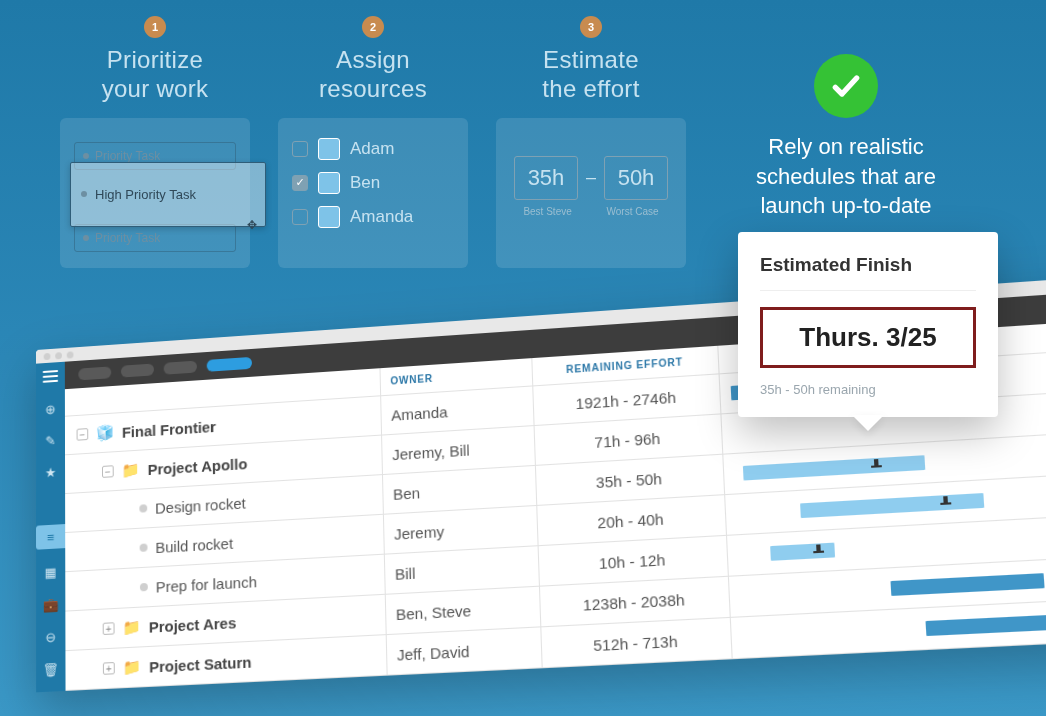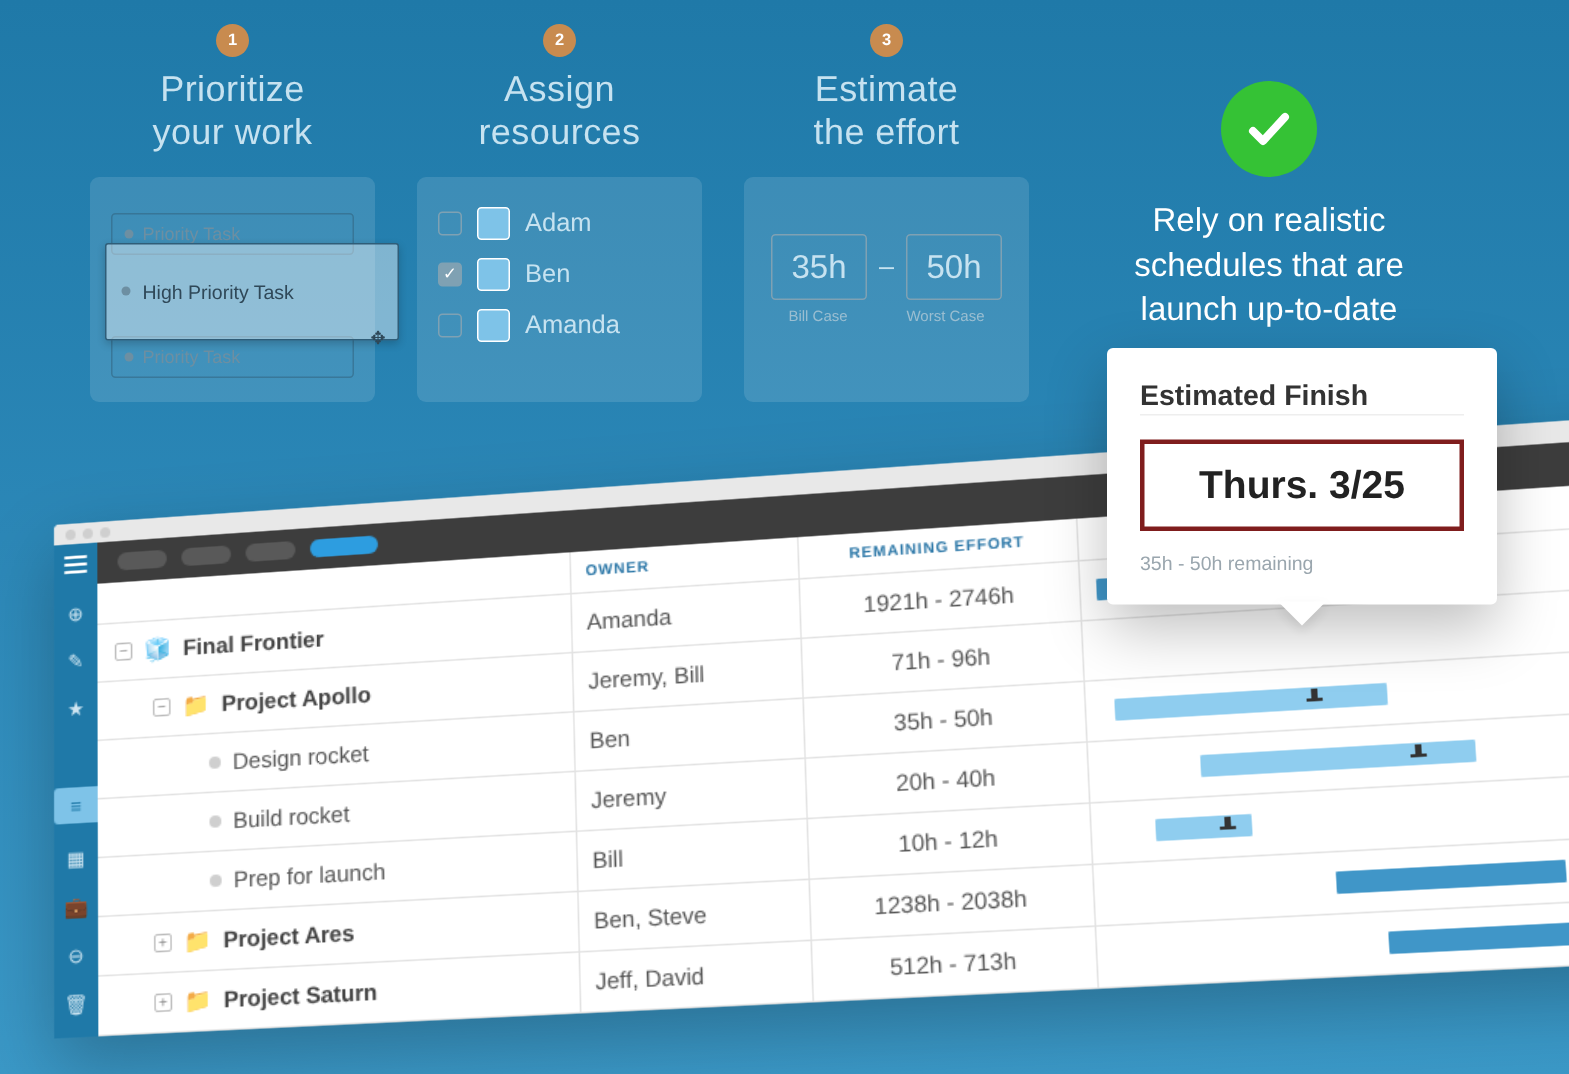--- a/index.html
+++ b/index.html
@@ -140,21 +140,21 @@
     background:#333; }
   .marker::after { content:""; position:absolute; left:0; top:9px; width:10px; height:2px;
     background:#333; }
 
   
   .popover {
     position:absolute; right:48px; top:232px; width:260px; background:#fff;
     border-radius:4px; box-shadow: 0 16px 40px rgba(0,0,0,.25);
     padding: 22px 22px 20px;
   }
-  .popover-title { font-size:19px; font-weight:600; color:#333; margin-bottom:0; }
+  .popover-title { font-size:19px; font-weight:600; color:#333; margin-bottom:14px; }
   .popover-hr { height:1px; background:#eee; margin-bottom:16px; }
   .popover-date {
     border:3px solid #7f1d1d; color:#222; font-size:26px; font-weight:600;
     text-align:center; padding:12px 8px; margin-bottom:14px;
   }
   .popover-sub { font-size:13px; color:#9aa6ae; }
   .popover-tail {
     position:absolute; left:50%; bottom:-14px; transform:translateX(-50%);
     width:0; height:0; border-left:16px solid transparent; border-right:16px solid transparent;
     border-top:16px solid #fff;
@@ -218,21 +218,21 @@
     <div class="step-title">
       <span>Estimate</span><br><span>the effort</span>
     </div>
     <div class="cardbox">
       <div class="effboxes">
         <div class="effbox">35h</div>
         <span class="dash">–</span>
         <div class="effbox">50h</div>
       </div>
       <div class="efflabels">
-        <span>Bill Case</span>
+        <span>Best Steve</span>
         <span>Worst Case</span>
       </div>
     </div>
   </div>
 </div>
 
 <div class="hero">
   <div class="check-circle">
     <svg viewBox="0 0 24 24" fill="none" stroke="#fff" stroke-width="4" stroke-linecap="round" stroke-linejoin="round">
         <polyline points="4 13 9 18 20 6"></polyline>

